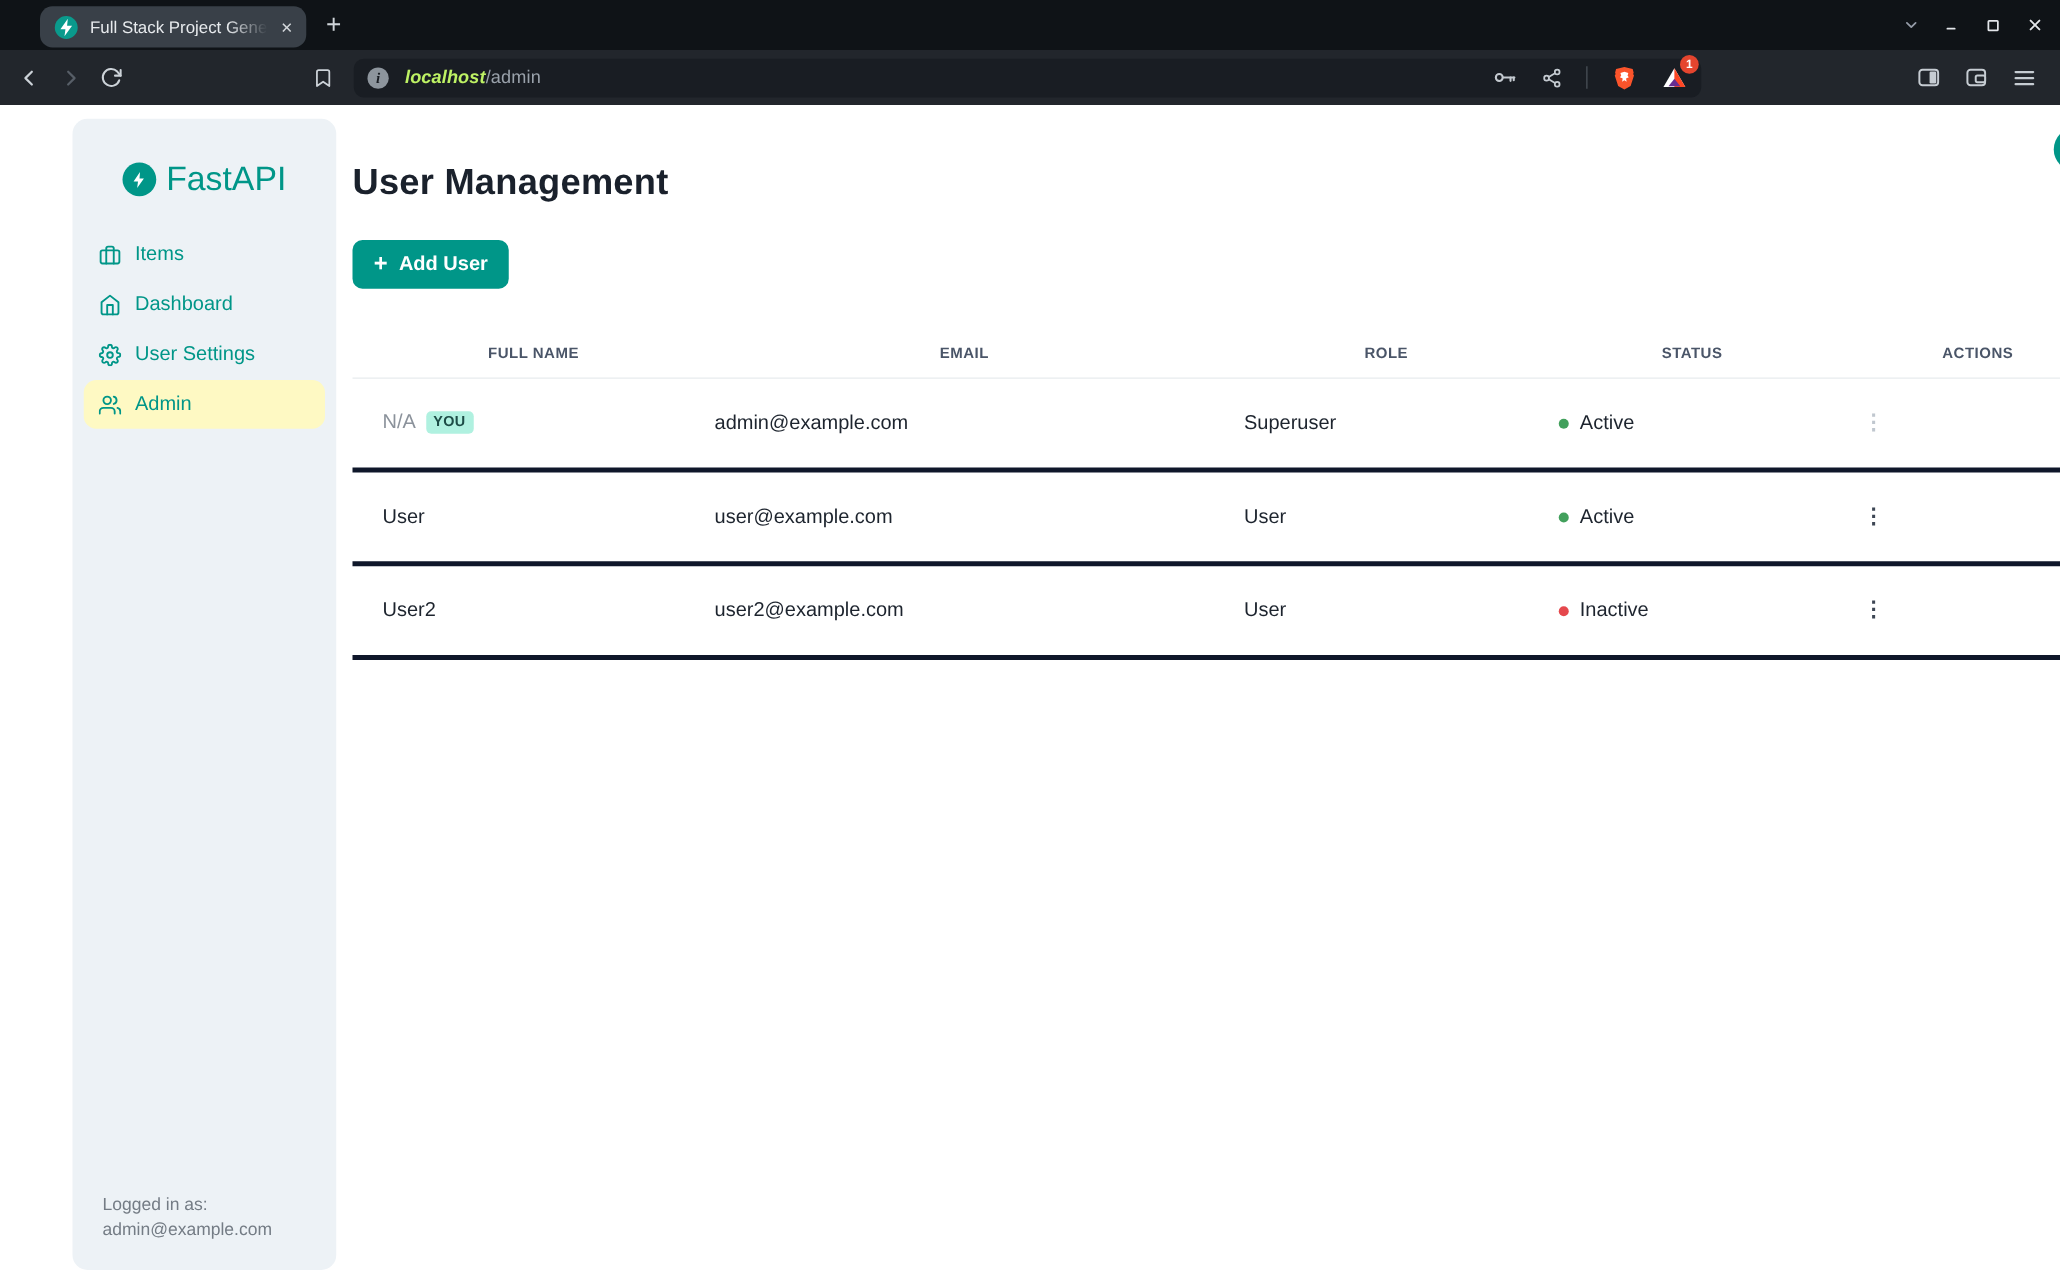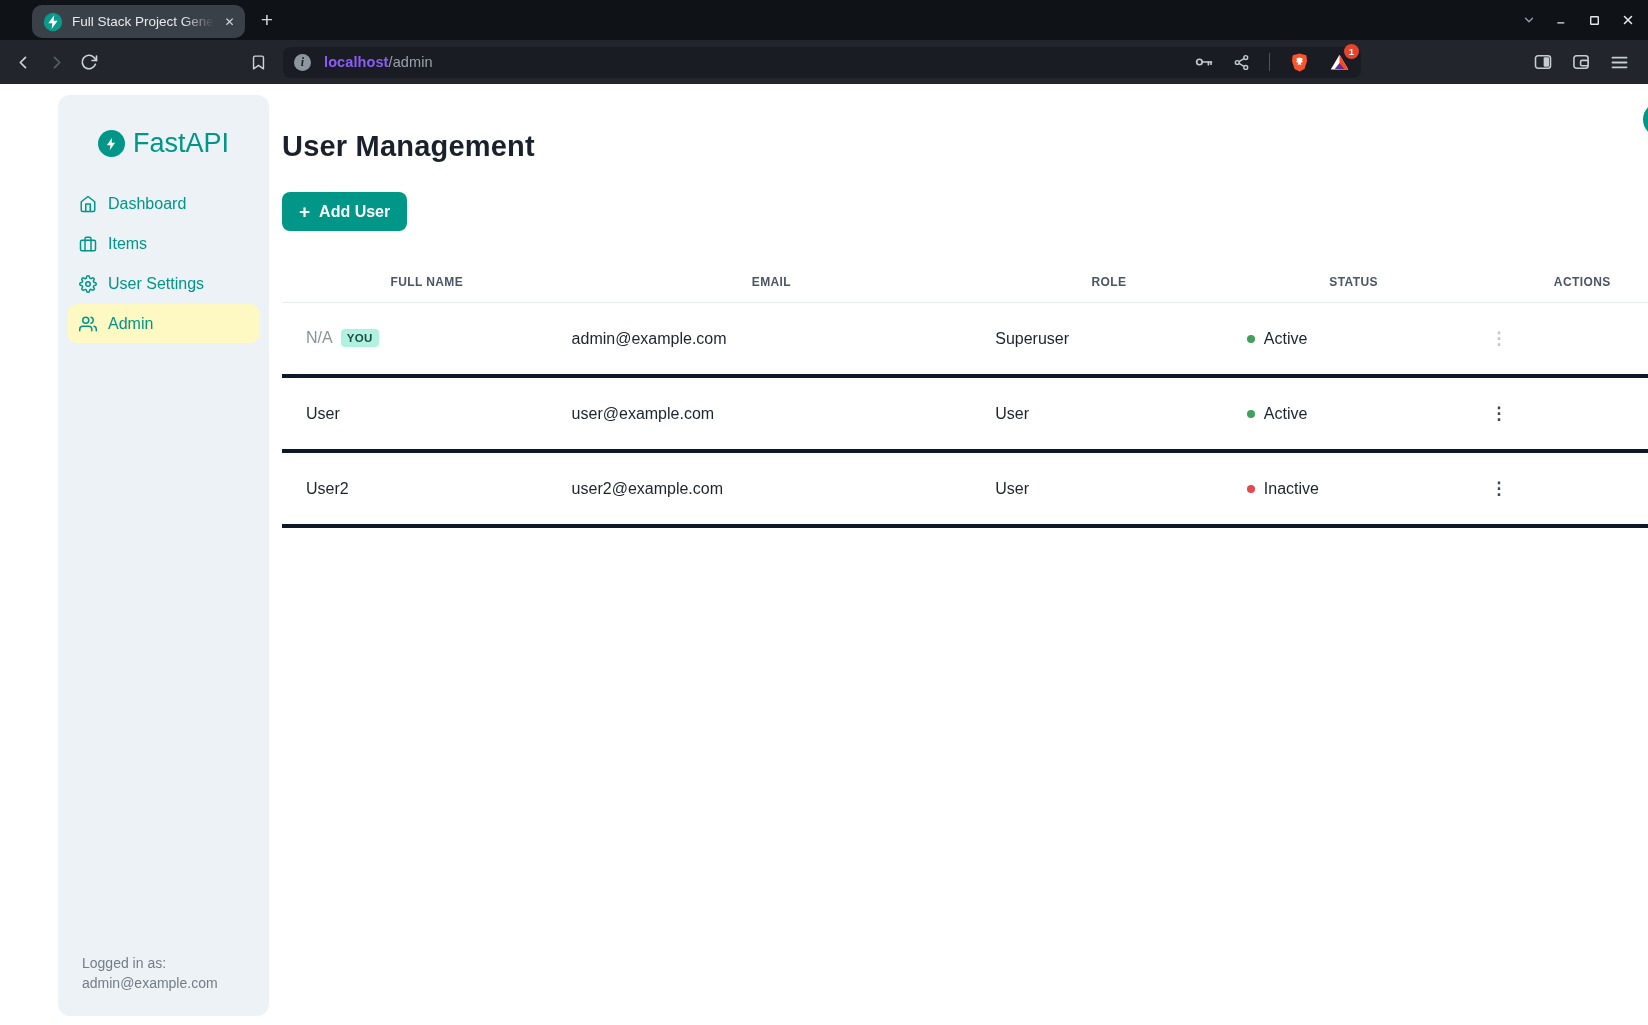--- a/index.html
+++ b/index.html
@@ -28,21 +28,21 @@
   .tb-icon { width:28px; height:28px; display:flex; align-items:center; justify-content:center;
              color:#ccd2d8; margin-right:5px; }
   .tb-icon.disabled { color:#575e67; }
   .bookmark-btn { margin-left:136px; margin-right:0; }
   .urlbar { width:1078px; height:31px; margin-left:11px; background:#191d23; border-radius:8px;
             display:flex; align-items:center; padding:0 11px; position:relative; }
   .info-badge { width:17px; height:17px; border-radius:50%; background:#8d959d; color:#191d23;
                 font-size:12px; font-weight:700; font-family:"Liberation Serif", serif; font-style:italic;
                 display:flex; align-items:center; justify-content:center; flex:0 0 auto; }
   .url-text { margin-left:13px; font-size:14.5px; color:#99a1aa; letter-spacing:0.1px; }
-  .url-host { color:#8b5cf6; font-weight:700; }
+  .url-host { color:#bef264; font-weight:700;font-style:italic; }
   .url-spacer { flex:1; }
   .url-actions { display:flex; align-items:center; }
   .ua-icon { color:#c4cad0; margin-left:19px; position:relative; }
   .ua-divider { width:1px; height:18px; background:#4b525a; margin-left:19px; }
   .bat-badge { position:absolute; top:-8px; right:-9px; min-width:15px; height:15px; border-radius:8px;
                background:#e5452e; color:#fff; font-size:9.5px; font-weight:700;
                display:flex; align-items:center; justify-content:center; padding:0 4px; }
   .toolbar-right { margin-left:auto; display:flex; align-items:center; gap:18px; padding-right:9px; color:#c6ccd2; }
 
   
@@ -222,34 +222,34 @@
             <polygon points="13.5,2.5 5.8,13.8 11.1,13.8 10.1,21.5 18.2,10.2 12.9,10.2" fill="#fff"></polygon>
           </svg>
       </span>
       <span class="logo-text">FastAPI</span>
     </div>
 
     <div class="nav">
       <div class="nav-item">
         <span class="nav-ic">
           <svg viewBox="0 0 24 24" width="18" height="18" fill="none" stroke="#009688" stroke-width="2" stroke-linecap="round" stroke-linejoin="round">
+              <rect x="2" y="7" width="20" height="14" rx="2"></rect>
+              <path d="M16 21V5a2 2 0 0 0-2-2h-4a2 2 0 0 0-2 2v16"></path>
+            </svg>
+        </span>
+        <span>Items</span>
+      </div>
+      <div class="nav-item">
+        <span class="nav-ic">
+          <svg viewBox="0 0 24 24" width="18" height="18" fill="none" stroke="#009688" stroke-width="2" stroke-linecap="round" stroke-linejoin="round">
               <path d="M3 9l9-7 9 7v11a2 2 0 0 1-2 2H5a2 2 0 0 1-2-2z"></path>
               <polyline points="9 22 9 12 15 12 15 22"></polyline>
             </svg>
         </span>
         <span>Dashboard</span>
-      </div>
-      <div class="nav-item">
-        <span class="nav-ic">
-          <svg viewBox="0 0 24 24" width="18" height="18" fill="none" stroke="#009688" stroke-width="2" stroke-linecap="round" stroke-linejoin="round">
-              <rect x="2" y="7" width="20" height="14" rx="2"></rect>
-              <path d="M16 21V5a2 2 0 0 0-2-2h-4a2 2 0 0 0-2 2v16"></path>
-            </svg>
-        </span>
-        <span>Items</span>
       </div>
       <div class="nav-item">
         <span class="nav-ic">
           <svg viewBox="0 0 24 24" width="18" height="18" fill="none" stroke="#009688" stroke-width="2" stroke-linecap="round" stroke-linejoin="round">
               <circle cx="12" cy="12" r="3"></circle>
               <path d="M19.4 15a1.65 1.65 0 0 0 .33 1.82l.06.06a2 2 0 0 1 0 2.83 2 2 0 0 1-2.83 0l-.06-.06a1.65 1.65 0 0 0-1.82-.33 1.65 1.65 0 0 0-1 1.51V21a2 2 0 0 1-2 2 2 2 0 0 1-2-2v-.09A1.65 1.65 0 0 0 9 19.4a1.65 1.65 0 0 0-1.82.33l-.06.06a2 2 0 0 1-2.83 0 2 2 0 0 1 0-2.83l.06-.06a1.65 1.65 0 0 0 .33-1.82 1.65 1.65 0 0 0-1.51-1H3a2 2 0 0 1-2-2 2 2 0 0 1 2-2h.09A1.65 1.65 0 0 0 4.6 9a1.65 1.65 0 0 0-.33-1.82l-.06-.06a2 2 0 0 1 0-2.83 2 2 0 0 1 2.83 0l.06.06a1.65 1.65 0 0 0 1.82.33H9a1.65 1.65 0 0 0 1-1.51V3a2 2 0 0 1 2-2 2 2 0 0 1 2 2v.09a1.65 1.65 0 0 0 1 1.51 1.65 1.65 0 0 0 1.82-.33l.06-.06a2 2 0 0 1 2.83 0 2 2 0 0 1 0 2.83l-.06.06a1.65 1.65 0 0 0-.33 1.82V9a1.65 1.65 0 0 0 1.51 1H21a2 2 0 0 1 2 2 2 2 0 0 1-2 2h-.09a1.65 1.65 0 0 0-1.51 1z"></path>
             </svg>
         </span>
         <span>User Settings</span>
       </div>

